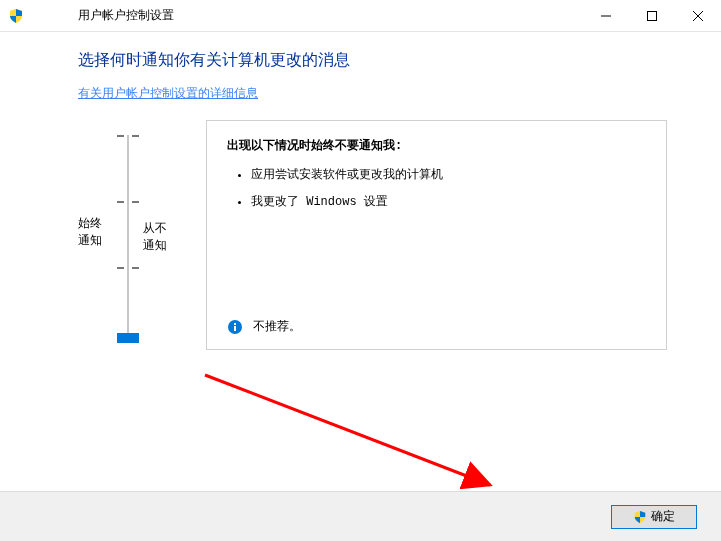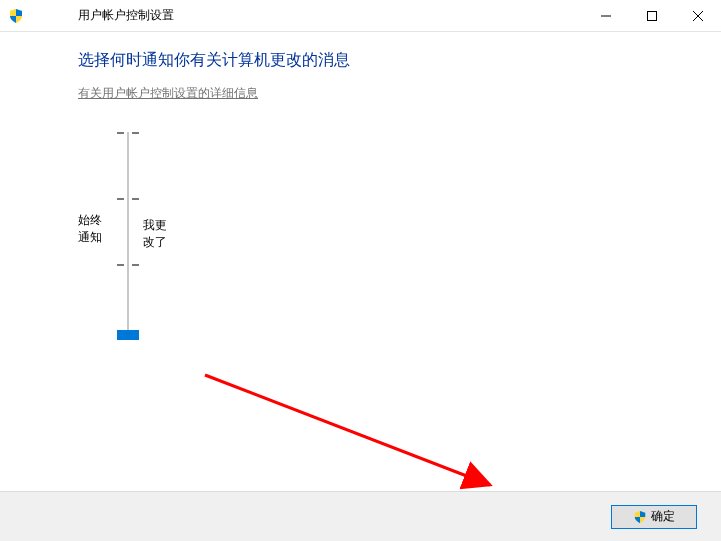--- a/index.html
+++ b/index.html
@@ -53,21 +53,21 @@
       font-size: 16px;
       font-weight: normal;
       margin-bottom: 14px;
     }
     .description {
       font-size: 12px;
       color: #000;
       margin-bottom: 4px;
     }
     .link {
-      color: #737373;
+      color: #3b82f6;
       text-decoration: underline;
       font-size: 12px;
       cursor: pointer;
       display: inline-block;
     }
     .main-area {
       display: flex;
       margin-top: 18px;
     }
     .slider-column {
@@ -233,23 +233,40 @@
     <div class="slider-column">
       <div class="slider-label-top">始终通知</div>
       <div class="slider-track">
         <div class="slider-line"></div>
         <div class="slider-tick" style="top:8px"></div>
         <div class="slider-tick" style="top:74px"></div>
         <div class="slider-tick" style="top:140px"></div>
         <div class="slider-tick" style="top:206px"></div>
         <div class="slider-thumb"></div>
       </div>
-      <div class="slider-label-bottom">我更改了</div>
-    </div>
-
+      <div class="slider-label-bottom">从不通知</div>
+    </div>
+
+    <div class="info-panel">
+      <div class="info-heading">出现以下情况时始终不要通知我:</div>
+      <ul class="info-list">
+        <li>应用尝试安装软件或更改我的计算机</li>
+        <li>我更改了 Windows 设置</li>
+      </ul>
+      <div class="info-footer">
+        <span class="info-icon">
+          <svg viewBox="0 0 16 16">
+            <circle cx="8" cy="8" r="7" fill="#0078d7"></circle>
+            <rect x="7" y="7" width="2" height="5" fill="#fff"></rect>
+            <rect x="7" y="4" width="2" height="2" fill="#fff"></rect>
+          </svg>
+        </span>
+        <span>不推荐。</span>
+      </div>
+    </div>
   </div>
 </div>
 
 <svg class="arrow-annotation" width="320" height="140">
   <defs>
     <marker id="ah" markerWidth="12" markerHeight="12" refX="9" refY="5" orient="auto">
       <path d="M0,0 L10,5 L0,10 Z" fill="#ff0000"></path>
     </marker>
   </defs>
   <line x1="5" y1="5" x2="290" y2="115" stroke="#ff0000" stroke-width="3" marker-end="url(#ah)"></line>

